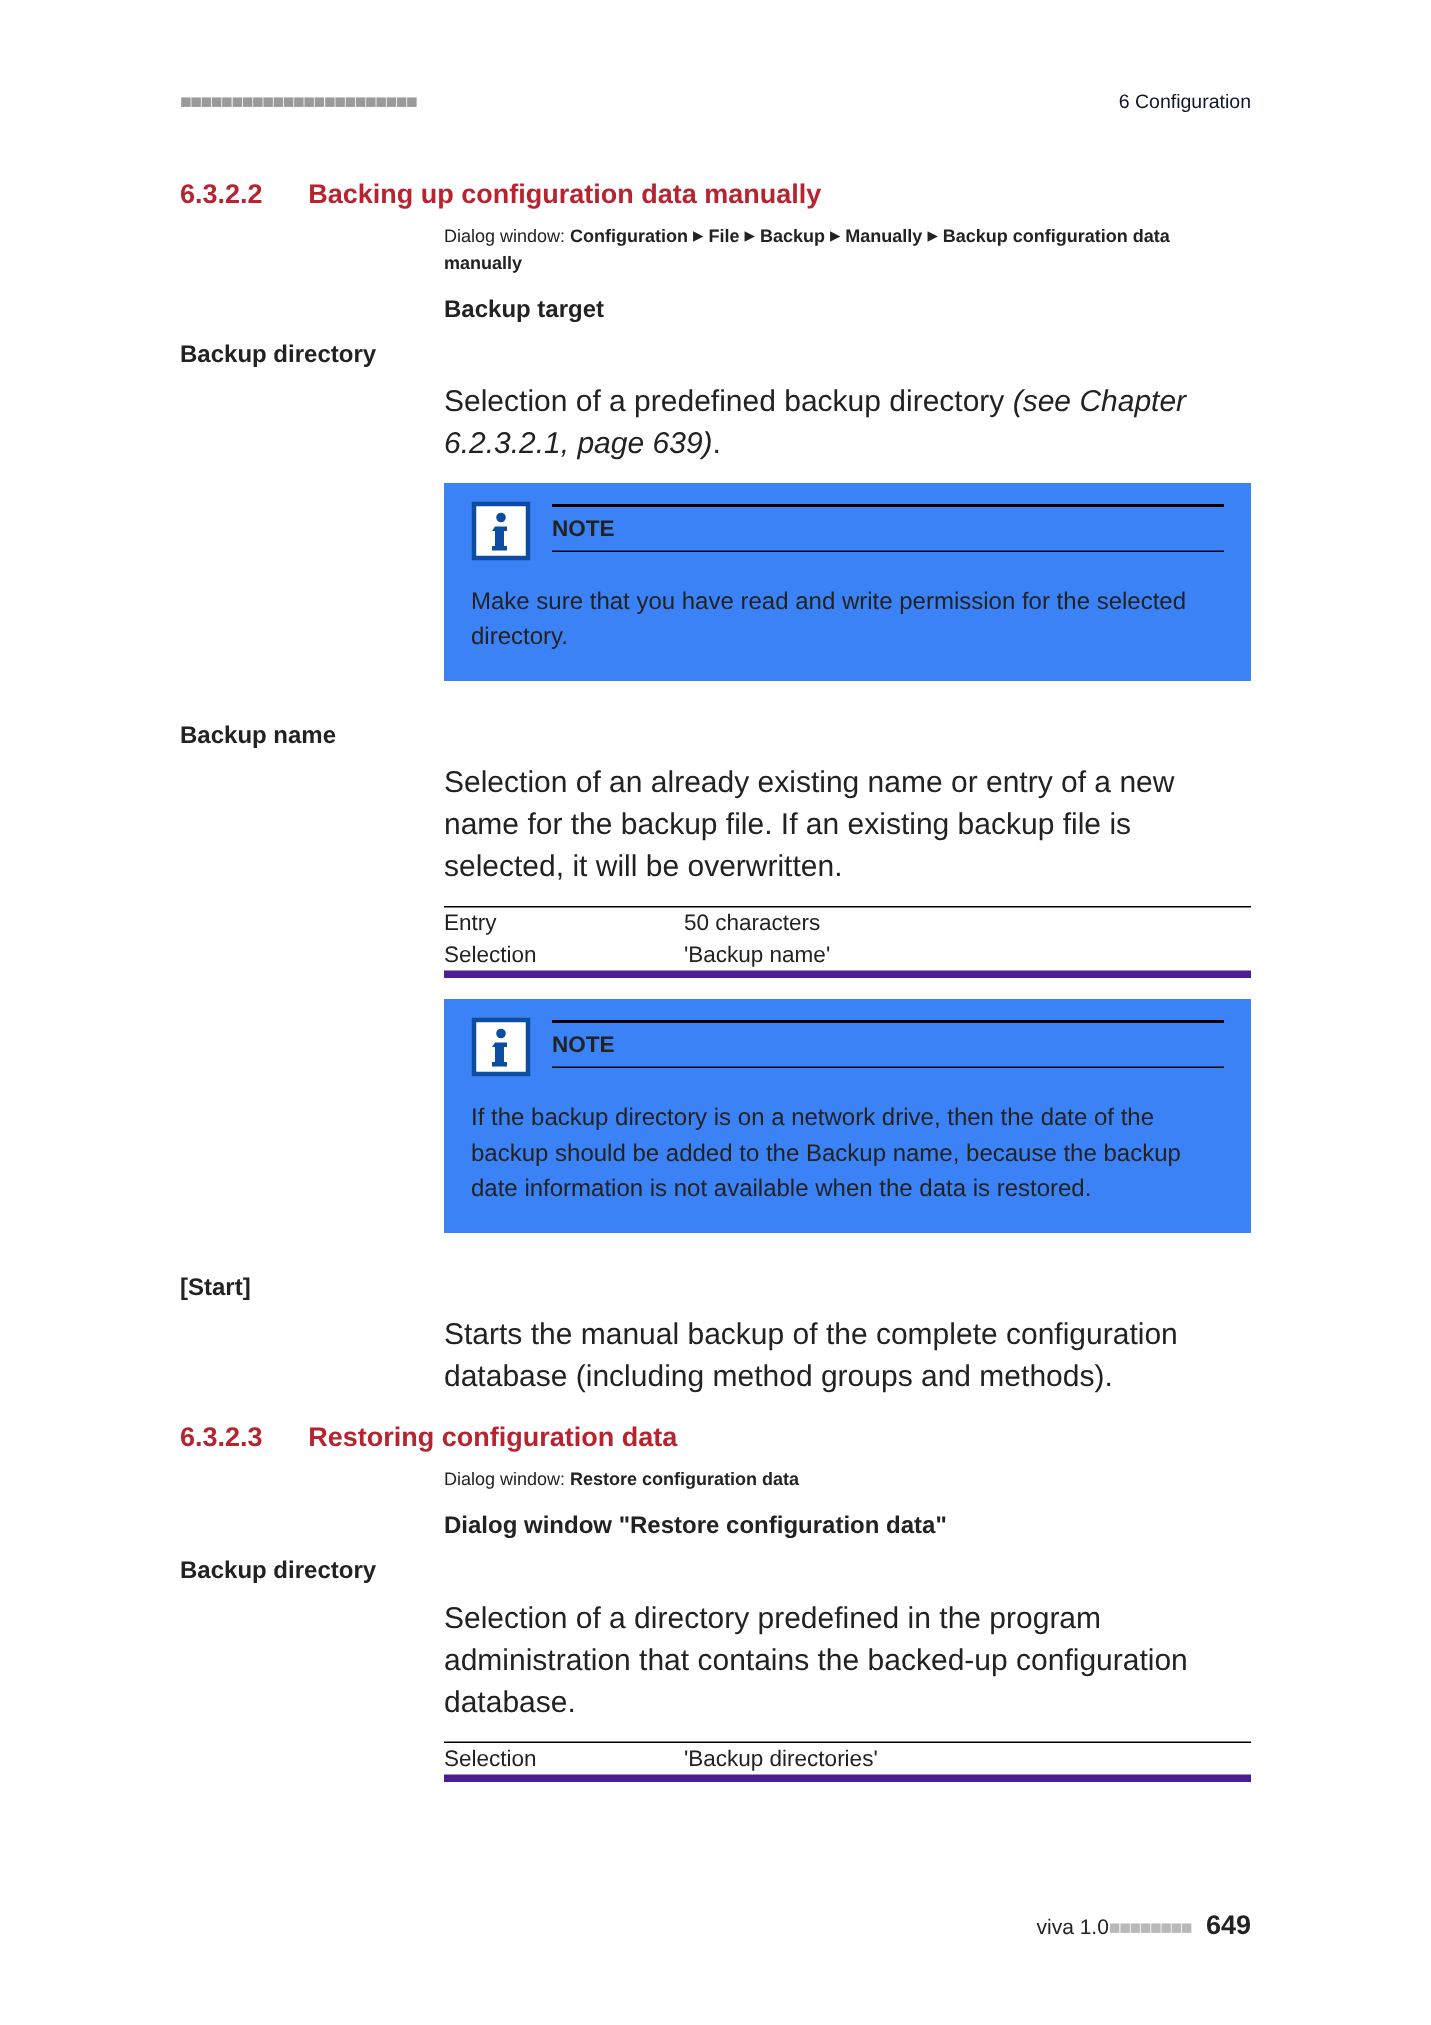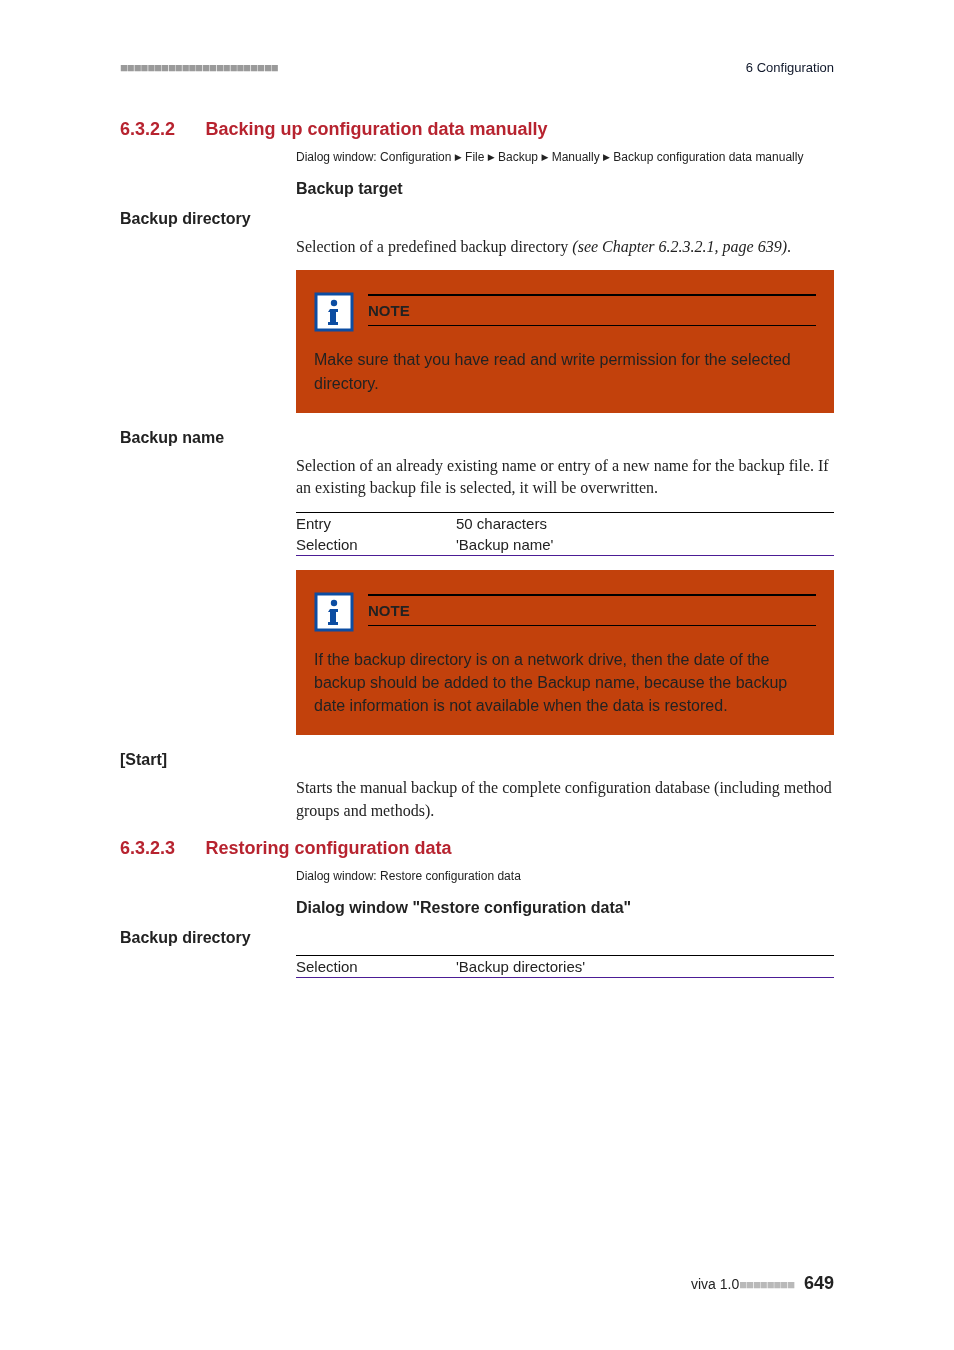--- a/index.html
+++ b/index.html
@@ -51,48 +51,47 @@
   .indent-block {
     margin-left: 176px;
   }
   .dialog-path {
     font-size: 12px;
     line-height: 1.5;
     margin-bottom: 14px;
     color: #222;
   }
   .dialog-path .lbl { font-weight: normal; }
-  .dialog-path .bold { font-weight: normal; }
+  .dialog-path .bold { font-weight: bold; }
   .tri { font-size: 9px; vertical-align: middle; }
   .sub-heading-red {
     color: #222;
     font-weight: bold;
     font-size: 16px;
     margin-bottom: 12px;
   }
   .field-label {
     font-weight: bold;
     font-size: 16px;
     color: #222;
     margin-bottom: 8px;
     margin-top: 8px;
   }
   .body-text {
-    font-size: 16px;
+    font-size: 20px;
     line-height: 1.4;
     color: #222;
     margin-bottom: 12px;
-    font-family: Liberation Serif, serif;
   }
   .body-text .italic { font-style: italic; }
   .note-box {
-    background: #c2410c;
-    padding: 22px 18px 18px 18px;
+    background: #3b82f6;
+    padding: 12px 18px 18px 18px;
     margin-top: 10px;
-    margin-bottom: 16px;
+    margin-bottom: 28px;
   }
   .note-head-row {
     display: flex;
     align-items: flex-start;
     gap: 14px;
     margin-bottom: 16px;
   }
   .note-icon {
     width: 40px;
     height: 40px;
@@ -119,21 +118,21 @@
     width: 100%;
     margin-top: 6px;
   }
   .note-body {
     font-size: 16px;
     line-height: 1.45;
     color: #222;
   }
   .prop-table {
     border-top: 1px solid #000;
-    border-bottom: 1px solid #4c1d95;
+    border-bottom: 5px solid #4c1d95;
     margin-bottom: 14px;
     font-size: 15px;
   }
   .prop-row {
     display: flex;
     padding: 2px 0;
   }
   .prop-key {
     width: 160px;
     color: #222;
@@ -265,20 +264,21 @@
 
   <div class="indent-block">
     <p class="dialog-path">
       <span class="lbl">Dialog window: </span><span class="bold">Restore configuration data</span>
     </p>
     <p class="sub-heading-red">Dialog window "Restore configuration data"</p>
   </div>
 
   <p class="field-label">Backup directory</p>
   <div class="indent-block">
+    <p class="body-text">Selection of a directory predefined in the program administration that contains the backed-up configuration database.</p>
 
     <div class="prop-table">
       <div class="prop-row">
         <span class="prop-key">Selection</span>
         <span class="prop-val">'Backup directories'</span>
       </div>
     </div>
   </div>
 
   <div class="footer-row">

